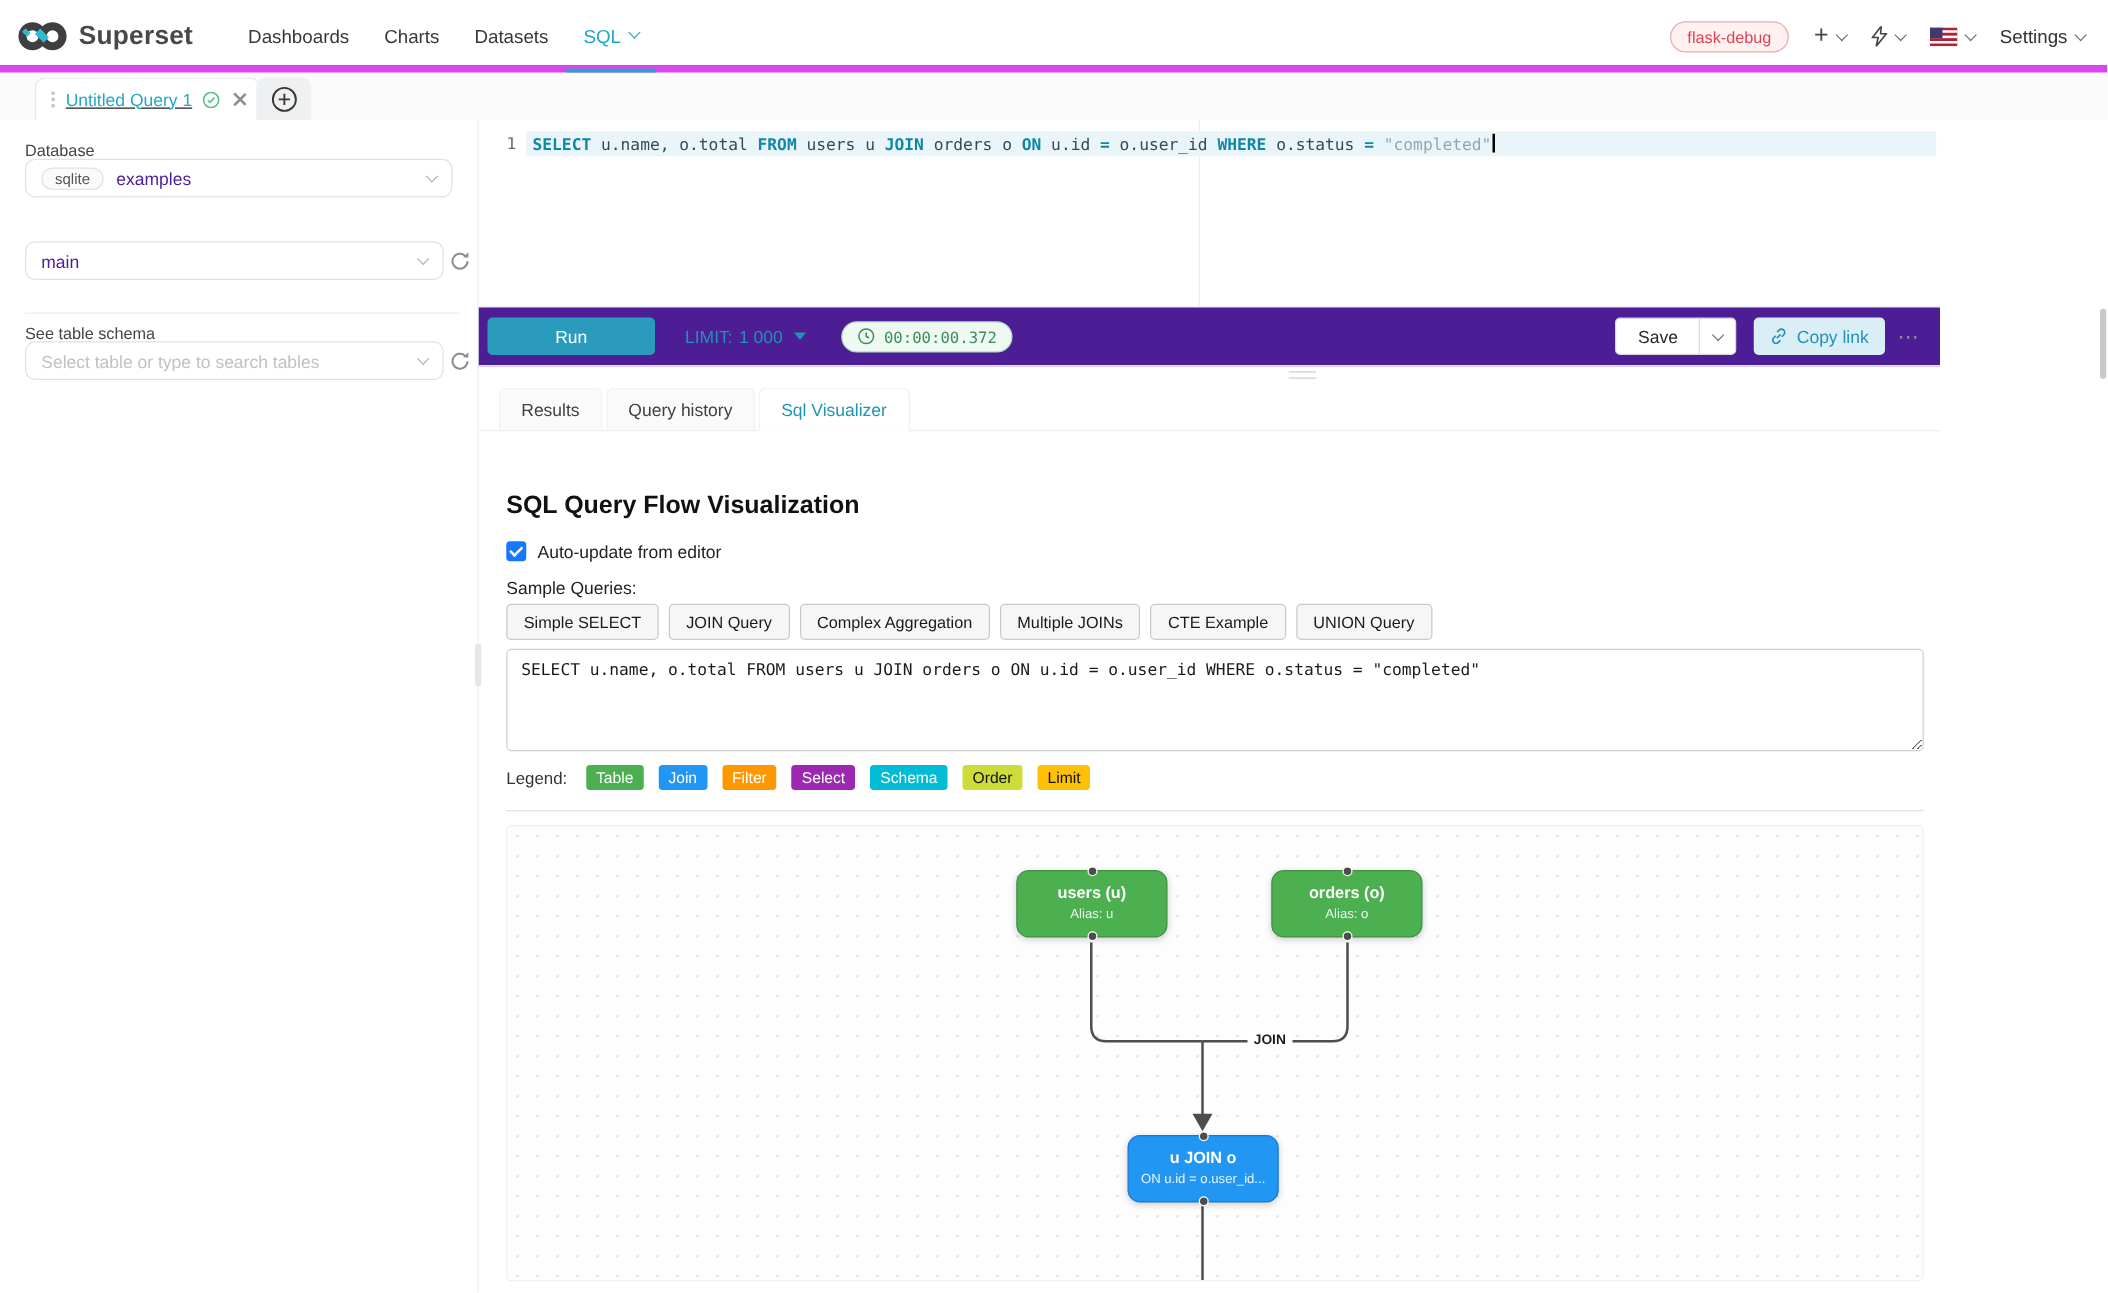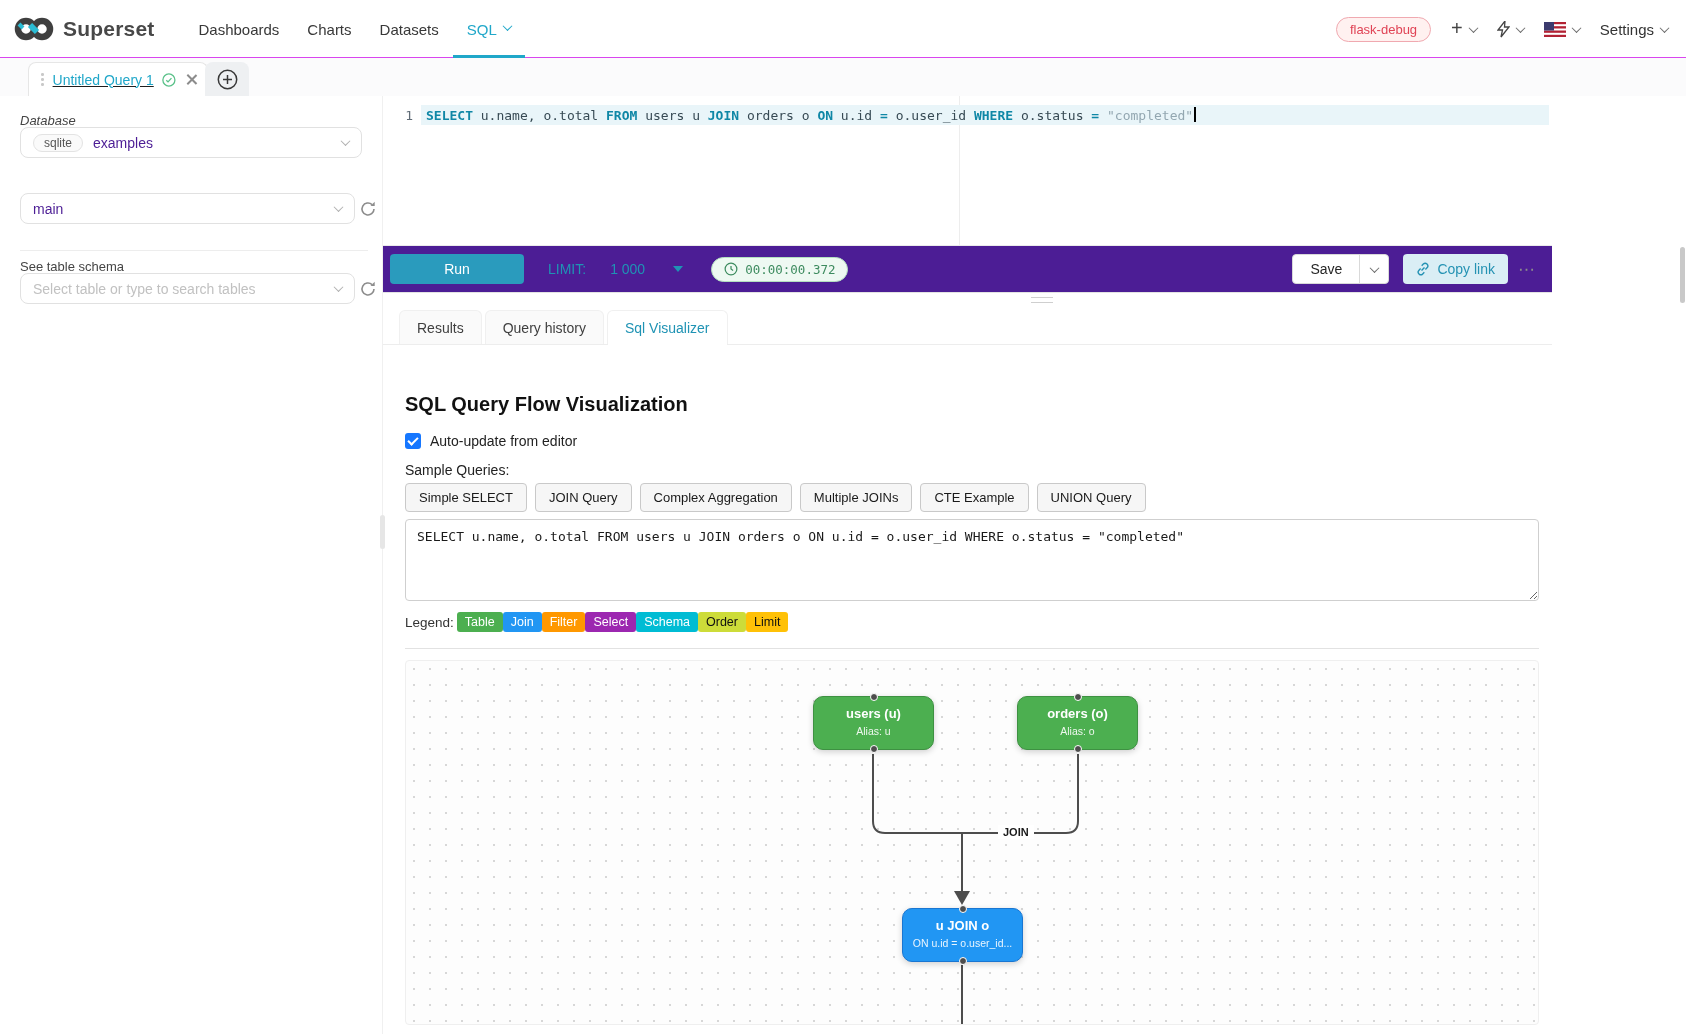--- a/index.html
+++ b/index.html
@@ -3,21 +3,21 @@
 <meta charset="utf-8">
 <style>
   * { box-sizing: border-box; }
   html,body { margin:0; padding:0; }
   body {
     width:1686px; height:1034px; position:relative; overflow:hidden;
     background:#fff; color:#1f1f1f;
     font-family:"Liberation Sans", sans-serif; font-size:14px;
   }
   
-  .navbar { position:absolute; top:0; left:0; width:100%; height:58px; background:#fff; border-bottom:1px solid #d946ef; z-index:30; }
+  .navbar { position:absolute; top:0; left:0; width:100%; height:58px; background:#fff; border-bottom:6px solid #d946ef; z-index:30; }
   .nav-left { position:absolute; left:14px; top:0; height:58px; display:flex; align-items:center; }
   .brand { display:flex; align-items:center; gap:9px; margin-right:30px; }
   .brand-text { font-size:21px; font-weight:bold; color:#484848; letter-spacing:.2px; }
   .nav-item { height:58px; display:flex; align-items:center; padding:0 14px; font-size:15px; color:#383838; position:relative; cursor:pointer; }
   .nav-item.active { color:#20a7c9; }
   .nav-item.active::after { content:""; position:absolute; left:0; right:0; bottom:0; height:3px; background:#20a7c9; }
   .chev { width:7px; height:7px; border-right:1.6px solid #b0b0b0; border-bottom:1.6px solid #b0b0b0; transform:rotate(45deg) translate(-1px,-1px); display:inline-block; }
   .chev.teal { border-color:#20a7c9; }
   .chev.dark { border-color:#6d6d6d; }
   .nav-item .chev { margin-left:7px; margin-top:-3px; }
@@ -54,21 +54,21 @@
   .gutter-num { position:absolute; left:0; top:12px; width:30px; text-align:right; font-family:"DejaVu Sans Mono", monospace; font-size:13px; color:#5f6b76; }
   .code { position:absolute; left:43px; top:11px; font-family:"DejaVu Sans Mono", monospace; font-size:13px; white-space:pre; }
   .tk-kw { color:#0f87a6; font-weight:bold; }
   .tk-op { color:#0f87a6; font-weight:bold; }
   .tk-pl { color:#374a54; }
   .tk-str { color:#93a7b1; }
   .cursor { display:inline-block; width:1.5px; height:15px; background:#000; vertical-align:-2px; margin-left:1px; }
   
   .toolbar { position:absolute; left:383px; top:246px; width:1169px; height:47px; background:#4c1d95; border-bottom:1px solid #e3e3e3; display:flex; align-items:center; }
   .run-btn { margin-left:7px; width:134px; height:30px; background:#2a9bbd; color:#fff; border:none; border-radius:4px; font-size:14px; font-family:inherit; cursor:pointer; }
-  .limit-group { display:flex; align-items:center; gap:24px; margin-left:24px; color:#1f93b4; font-size:14px; cursor:pointer; }
+  .limit-group { display:flex; align-items:center; gap:5px; margin-left:24px; color:#1f93b4; font-size:14px; cursor:pointer; }
   .caret-down { width:0; height:0; border-left:5px solid transparent; border-right:5px solid transparent; border-top:6px solid #1f93b4; margin-left:4px; }
   .timer-pill { margin-left:28px; height:25px; display:flex; align-items:center; gap:7px; padding:0 12px; border:1px solid #b3dfc0; background:#eef9f2; border-radius:13px; color:#3d8b5f; font-family:"DejaVu Sans Mono", monospace; font-size:12.5px; }
   .tb-spacer { flex:1; }
   .save-split { display:flex; align-items:stretch; height:30px; border:1px solid #d9d9d9; border-radius:4px; background:#fff; cursor:pointer; }
   .save-main { display:flex; align-items:center; padding:0 17px; font-size:14px; color:#262626; border-right:1px solid #d9d9d9; }
   .save-caret { width:28px; display:flex; align-items:center; justify-content:center; }
   .copylink-btn { margin-left:14px; height:30px; display:flex; align-items:center; gap:7px; padding:0 13px; background:#daeef5; color:#2492b3; border:none; border-radius:4px; font-size:14px; font-family:inherit; cursor:pointer; }
   .more-dots { margin:0 16px 0 10px; color:#8c8c8c; font-size:17px; letter-spacing:1px; cursor:pointer; }
   .pane-handle { position:absolute; left:1031px; top:297px; width:22px; height:6px; border-top:1px solid #cfcfcf; border-bottom:1px solid #cfcfcf; cursor:row-resize; z-index:5; }
   .scroll-thumb { position:absolute; right:1px; top:247px; width:5px; height:56px; background:#c9c9c9; border-radius:3px; cursor:pointer; }
@@ -80,21 +80,21 @@
   
   .viz { position:absolute; left:405px; top:345px; width:1134px; height:689px; }
   .viz-title { position:absolute; left:0; top:48px; font-size:20px; font-weight:bold; color:#111; }
   .chk-row { position:absolute; left:0; top:88px; display:flex; align-items:center; gap:9px; font-size:14px; color:#222; cursor:pointer; }
   .checkbox { width:16px; height:16px; background:#1677ff; border-radius:3px; position:relative; }
   .checkbox::after { content:""; position:absolute; left:5px; top:2px; width:4px; height:8px; border:solid #fff; border-width:0 2px 2px 0; transform:rotate(45deg); }
   .sq-label { position:absolute; left:0; top:117px; font-size:14px; color:#222; }
   .sq-row { position:absolute; left:0; top:138px; display:flex; gap:8px; }
   .sq-btn { padding:6px 13px; background:#f6f6f6; border:1px solid #c9c9c9; border-radius:4px; font-size:13px; color:#1a1a1a; font-family:inherit; cursor:pointer; }
   .sql-input { position:absolute; left:0; top:174px; width:1134px; height:82px; border:1px solid #cfcfcf; border-radius:4px; padding:9px 11px; font-family:"DejaVu Sans Mono", monospace; font-size:13px; color:#1a1a1a; resize:vertical; }
-  .legend-row { position:absolute; left:0; top:267px; display:flex; align-items:center; gap:0; }
+  .legend-row { position:absolute; left:0; top:267px; display:flex; align-items:center; gap:12px; }
   .legend-label { font-size:13.5px; color:#333; margin-right:3px; }
   .chip { padding:3px 8px; border-radius:3px; font-size:12.5px; color:#fff; }
   .chip.lg-0 { background:#4caf50; } .chip.lg-1 { background:#2196f3; } .chip.lg-2 { background:#ff9800; }
   .chip.lg-3 { background:#9c27b0; } .chip.lg-4 { background:#00bcd4; }
   .chip.lg-5 { background:#cddc39; color:#111; } .chip.lg-6 { background:#ffc107; color:#111; }
   .viz-hr { position:absolute; left:0; top:303px; width:1134px; border-top:1px solid #e2e2e2; }
   
   .canvas { position:absolute; left:0; top:315px; width:1134px; height:365px; background:#fdfdfd; border:1px solid #efefef; border-radius:4px; overflow:hidden;
     background-image:radial-gradient(#d7d7d7 1px, transparent 1.2px); background-size:16px 16px; cursor:grab; }
   .edges { position:absolute; left:0; top:0; }
@@ -178,21 +178,21 @@
   <div class="addtab">
     <svg width="21" height="21" viewBox="0 0 21 21">
       <circle cx="10.5" cy="10.5" r="9.2" fill="none" stroke="#383838" stroke-width="1.5"></circle>
       <line x1="10.5" y1="6" x2="10.5" y2="15" stroke="#383838" stroke-width="1.5"></line>
       <line x1="6" y1="10.5" x2="15" y2="10.5" stroke="#383838" stroke-width="1.5"></line>
     </svg>
   </div>
 </div>
 
 <div class="sidebar">
-  <div class="side-label" style="top:17px;font-style:italic;">Database</div>
+  <div class="side-label" style="top:17px;">Database</div>
   <div class="select" style="top:31px; width:342px;">
     <span class="engine-tag">sqlite</span>
     <span class="select-value">examples</span>
     <span class="chev"></span>
   </div>
 
   <div class="side-label" style="top:98px;">Schema</div>
   <div class="select" style="top:97px; width:335px;">
     <span class="select-value">main</span>
     <span class="chev"></span>

